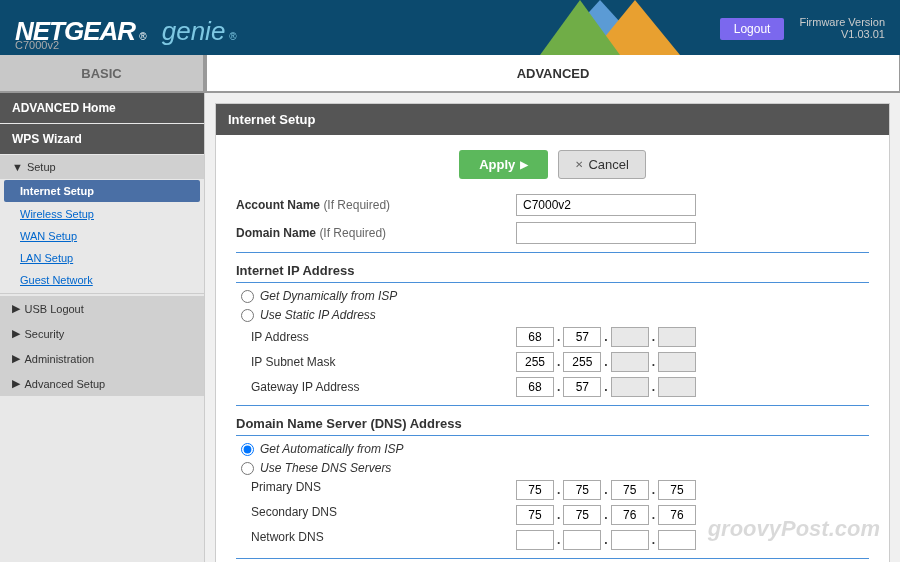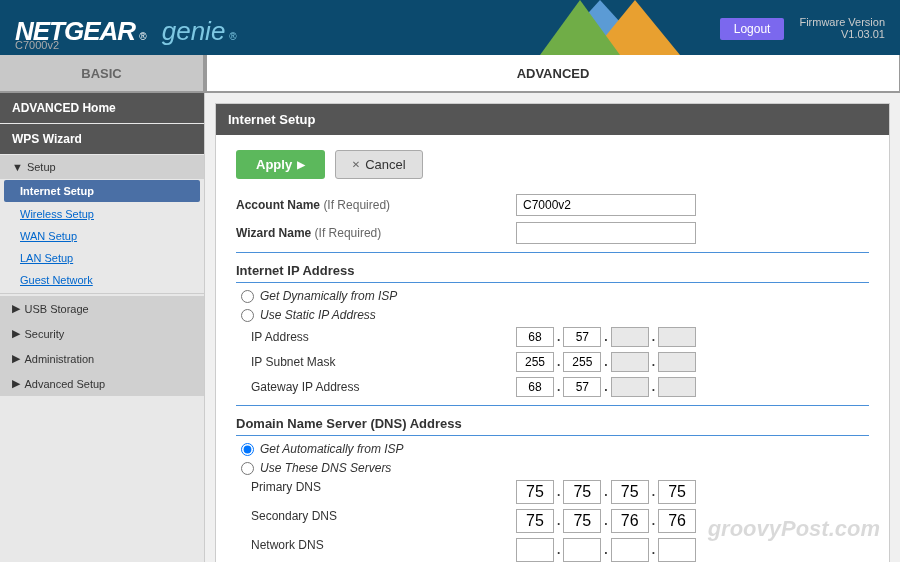--- a/index.html
+++ b/index.html
@@ -36,21 +36,21 @@
     .sidebar-divider { height: 1px; background: #ccc; margin: 2px 0; }
 
     
     .content { flex: 1; background: #f0f0f0; overflow-y: auto; padding: 10px; }
     .content-panel { background: white; border: 1px solid #ccc; }
     .panel-header { background: #555; color: white; padding: 8px 12px; font-size: 13px; font-weight: bold; }
 
     .panel-body { padding: 15px 20px; }
 
     
-    .btn-row { display: flex; gap: 10px; margin-bottom: 15px; }
+    .btn-row { display: flex; gap: 10px; justify-content: center; margin-bottom: 15px; }
     .btn-apply { background: #5cb85c; color: white; border: none; padding: 6px 20px; cursor: pointer; font-size: 13px; font-weight: bold; border-radius: 3px; display: flex; align-items: center; gap: 5px; }
     .btn-apply:after { content: '▶'; font-size: 10px; }
     .btn-cancel { background: #e0e0e0; color: #333; border: 1px solid #aaa; padding: 6px 16px; cursor: pointer; font-size: 13px; border-radius: 3px; display: flex; align-items: center; gap: 5px; }
     .btn-cancel:before { content: '✕'; font-size: 10px; color: #666; }
 
     
     .form-row { display: flex; align-items: center; margin-bottom: 6px; }
     .form-label { width: 280px; color: #333; font-size: 12px; }
     .form-label span { color: #666; }
     .form-input { border: 1px solid #aaa; padding: 3px 6px; font-size: 12px; width: 180px; }
@@ -65,21 +65,21 @@
     .ip-label { width: 280px; color: #333; font-size: 12px; padding-left: 15px; }
     .ip-fields { display: flex; align-items: center; gap: 3px; }
     .ip-octet { width: 38px; border: 1px solid #aaa; padding: 2px 4px; font-size: 12px; text-align: center; }
     .ip-dot { color: #333; font-weight: bold; }
 
     .separator { height: 1px; background: #4a90d9; margin: 8px 0; }
 
     .dns-row { display: flex; margin-bottom: 5px; }
     .dns-label { width: 280px; color: #333; font-size: 12px; padding-left: 15px; }
     .dns-fields { display: flex; align-items: center; gap: 3px; }
-    .dns-octet { width: 38px; border: 1px solid #aaa; padding: 2px 4px; font-size: 16px; text-align: center; }
+    .dns-octet { width: 38px; border: 1px solid #aaa; padding: 2px 4px; font-size: 12px; text-align: center; }
 
     .watermark { position: fixed; bottom: 20px; right: 20px; color: rgba(0,0,0,0.15); font-size: 22px; font-weight: bold; pointer-events: none; font-style: italic; }
   </style>
 </head>
 <body>
 
 <div class="header">
   <div style="display:flex; flex-direction:column; justify-content:center;">
     <div class="header-logo">
       <span class="netgear-text">NETGEAR</span>
@@ -122,21 +122,21 @@
     <div class="sidebar-submenu">
       <div class="sidebar-subitem active">Internet Setup</div>
       <div class="sidebar-subitem">Wireless Setup</div>
       <div class="sidebar-subitem">WAN Setup</div>
       <div class="sidebar-subitem">LAN Setup</div>
       <div class="sidebar-subitem">Guest Network</div>
     </div>
     <div class="sidebar-divider"></div>
     <div class="sidebar-section-header">
       <span>▶</span>
-      <span> USB Storage</span>
+      <span> USB Logout</span>
     </div>
     <div class="sidebar-section-header">
       <span>▶</span>
       <span> Security</span>
     </div>
     <div class="sidebar-section-header">
       <span>▶</span>
       <span> Administration</span>
     </div>
     <div class="sidebar-section-header">
@@ -157,21 +157,21 @@
 
         <div class="form-row">
           <div class="form-label">
             <strong>Account Name</strong> <span>(If Required)</span>
           </div>
           <input class="form-input" type="text" value="C7000v2" style="">
         </div>
 
         <div class="form-row">
           <div class="form-label">
-            <strong>Wizard Name</strong> <span>(If Required)</span>
+            <strong>Domain Name</strong> <span>(If Required)</span>
           </div>
           <input class="form-input" type="text" value="" style="">
         </div>
 
         <div class="separator"></div>
 
         <div class="section-title">Internet IP Address</div>
 
         <div class="radio-row">
           <input type="radio" name="ip-mode" id="dynamic" style="">

